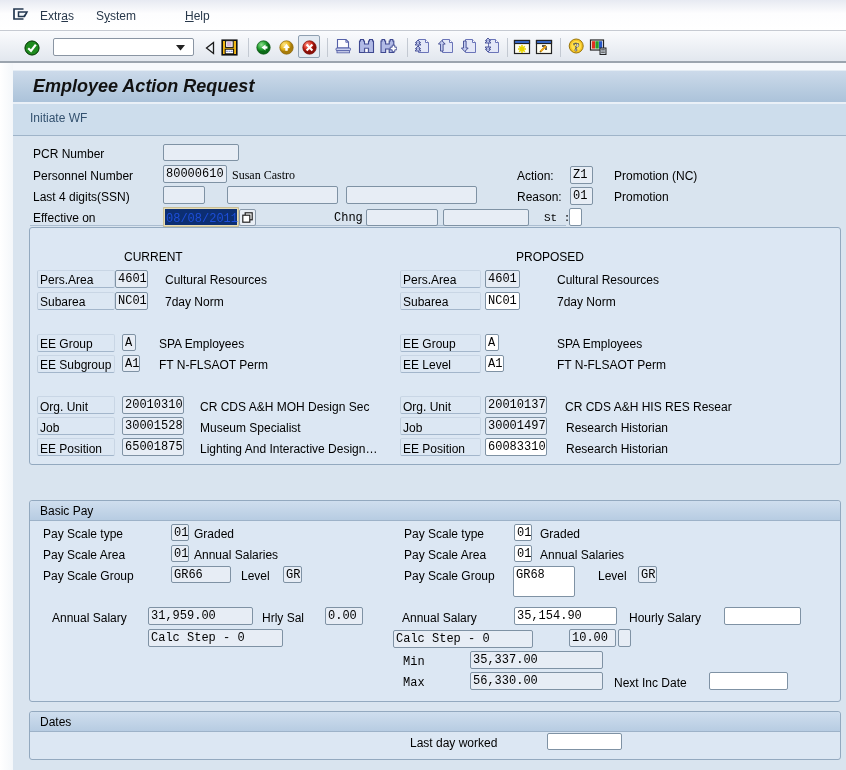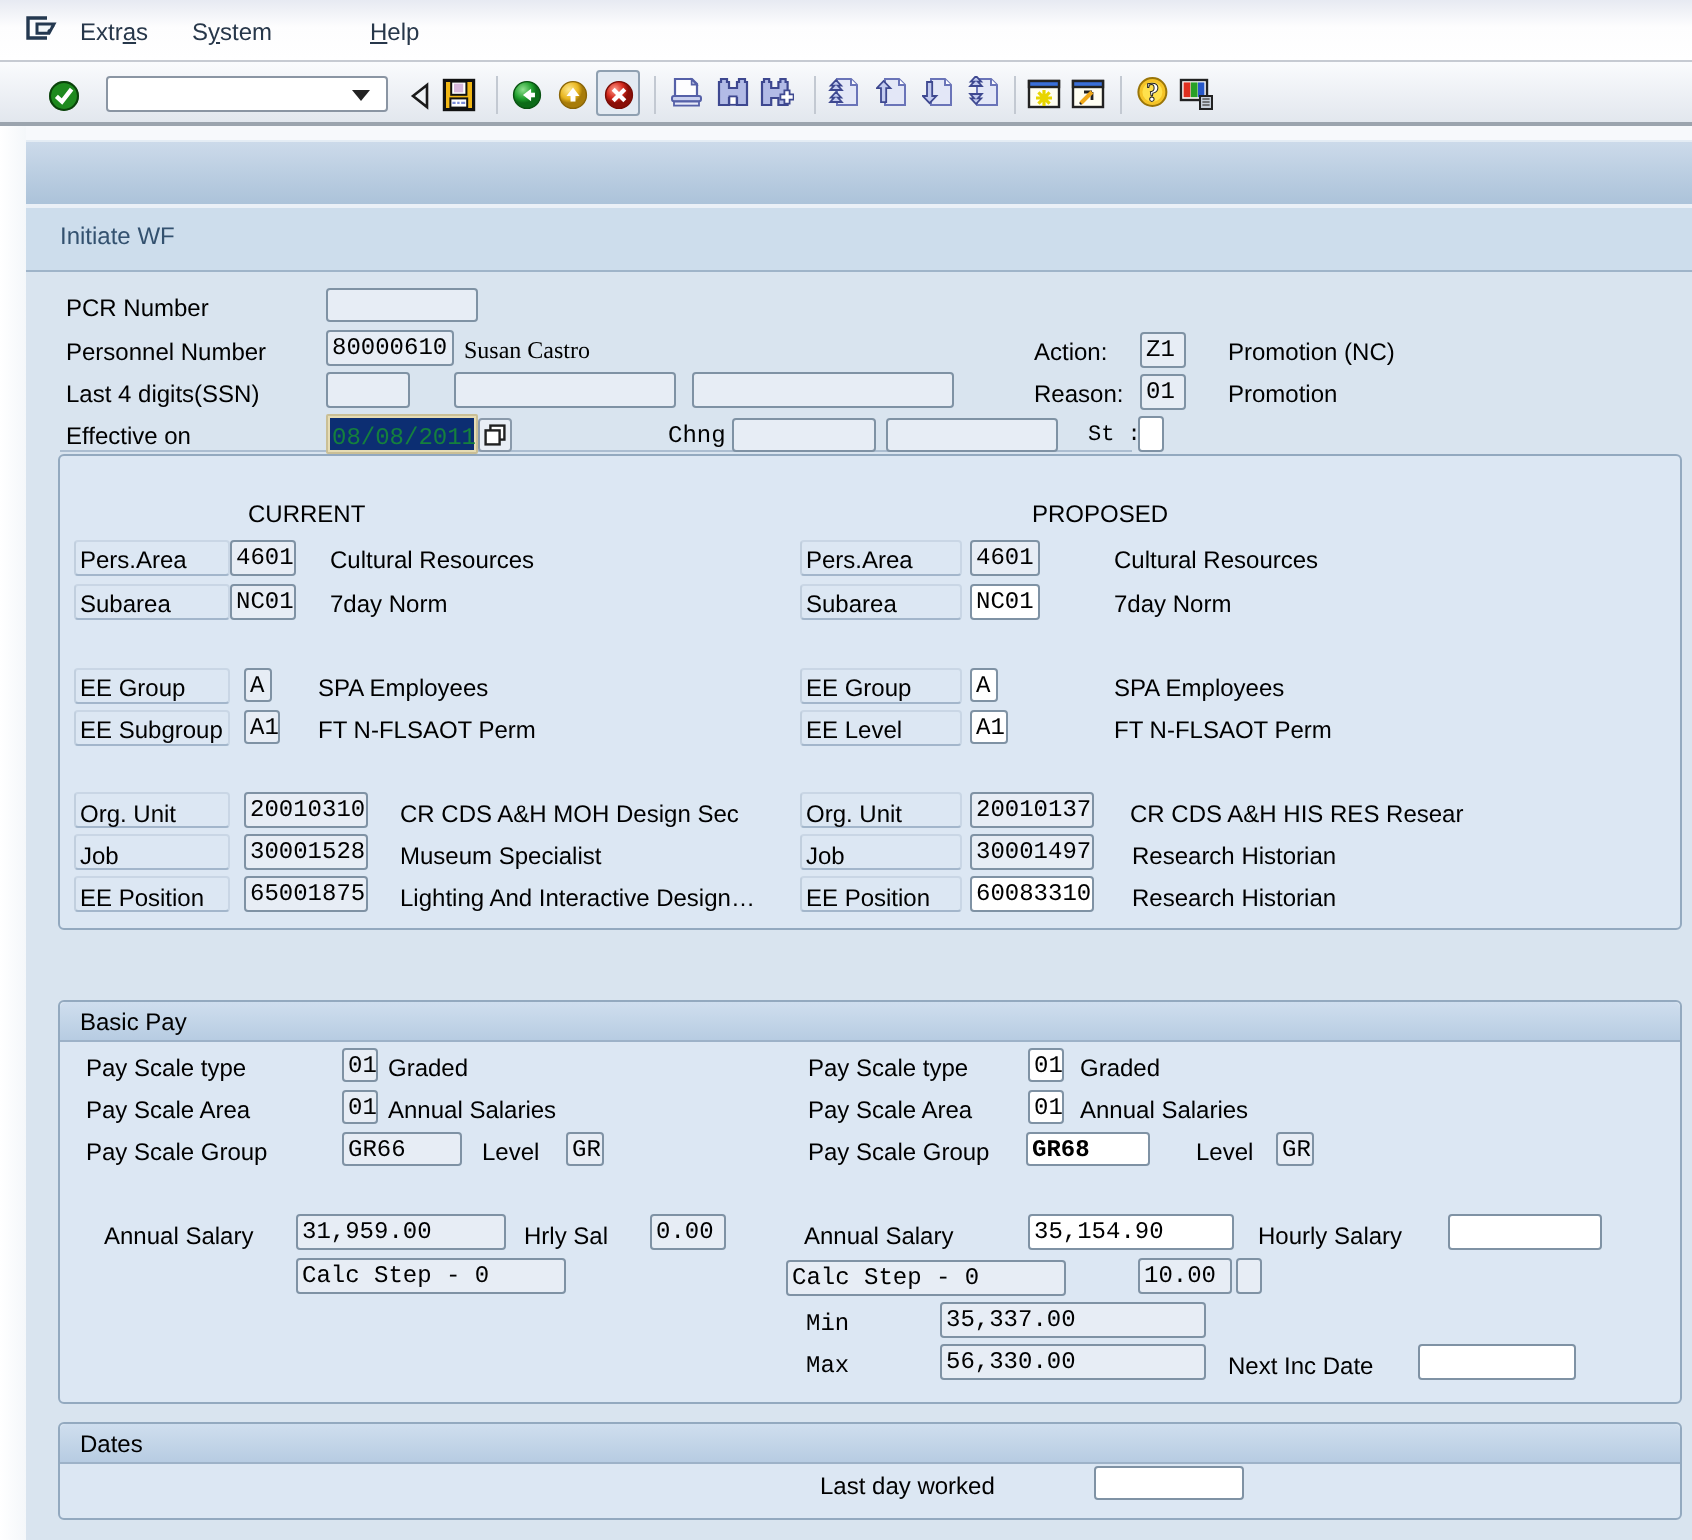--- a/index.html
+++ b/index.html
@@ -168,20 +168,21 @@
     <rect x="6.4" y="3.2" width="3.4" height="7.4" fill="#28a028"></rect>
     <rect x="10" y="3.2" width="3.2" height="7.4" fill="#2858c8"></rect>
     <rect x="11" y="10" width="6" height="6.5" fill="#c8d0da" stroke="#222" stroke-width="1"></rect>
     <path d="M12.2 11.5 h3.6 M12.2 13 h3.6 M12.2 14.5 h3.6" stroke="#555" stroke-width=".8"></path>
   </svg>
 
   <div class="abs" style="left:0;top:70px;width:846px;height:700px;background:#d9e4ef;"></div>
   <div class="abs" style="left:0;top:63px;width:13px;height:707px;background:linear-gradient(90deg,#ffffff,#f4f7fa);"></div>
 
   <div class="abs" style="left:13px;top:70px;width:833px;height:32px;background:linear-gradient(#ccdaea,#b4c9de 70%,#abc2d9);border-top:1px solid #e4ecf4;"></div>
+  <div class="abs" style="left:33px;top:76px;font:bold italic 18px 'Liberation Sans',sans-serif;color:#111;">Employee Action Request</div>
   <div class="abs" style="left:13px;top:102px;width:833px;height:2px;background:#eaf0f7;"></div>
 
   <div class="abs" style="left:13px;top:104px;width:833px;height:31px;background:#cdddec;border-bottom:1px solid #9fb4c9;"></div>
   <div class="lbl" style="left:30px;top:111px;color:#33516f;">Initiate WF</div>
 
   <div class="lbl" style="left:33px;top:147px;">PCR Number</div>
   <div class="fld" style="left:163px;top:144px;width:76px;height:17px;"></div>
 
   <div class="lbl" style="left:33px;top:169px;">Personnel Number</div>
   <div class="fld" style="left:163px;top:165px;width:64px;height:18px;">80000610</div>
@@ -194,21 +195,21 @@
   <div class="fld" style="left:163px;top:186px;width:42px;height:18px;"></div>
   <div class="fld" style="left:227px;top:186px;width:111px;height:18px;"></div>
   <div class="fld" style="left:346px;top:186px;width:131px;height:18px;"></div>
   <div class="lbl" style="left:517px;top:190px;">Reason:</div>
   <div class="fld" style="left:570px;top:187px;width:23px;height:18px;">01</div>
   <div class="lbl" style="left:614px;top:190px;">Promotion</div>
 
   <div class="lbl" style="left:33px;top:211px;">Effective on</div>
   <div class="abs" style="left:30px;top:225px;width:536px;height:1px;background:rgba(125,150,178,.5);"></div>
   <div class="abs" style="left:163px;top:207px;width:76px;height:20px;box-sizing:border-box;border:1px solid #cabf96;border-radius:1px;background:#0c2e72;box-shadow:inset 0 0 0 1px #e6dcb4;"></div>
-  <div class="abs" style="left:166px;top:212px;font:12px 'Liberation Mono',monospace;color:#15803d;">08/08/2011</div>
+  <div class="abs" style="left:166px;top:212px;font:12px 'Liberation Mono',monospace;color:#1d4ed8;">08/08/2011</div>
   <div class="abs" style="left:239px;top:209px;width:17px;height:17px;box-sizing:border-box;background:#e9eef5;border:1px solid #8a9aab;border-radius:2px;"></div>
   <svg style="left:242px;top:212px" width="11" height="11" viewBox="0 0 11 11">
     <rect x="3.2" y="0.8" width="7" height="7" fill="#fff" stroke="#222" stroke-width="1.2"></rect>
     <rect x="0.8" y="3.2" width="7" height="7" fill="#fff" stroke="#222" stroke-width="1.2"></rect>
   </svg>
   <div class="lbl mono" style="left:334px;top:211px;">Chng</div>
   <div class="fld" style="left:366px;top:209px;width:72px;height:17px;"></div>
   <div class="fld" style="left:443px;top:209px;width:86px;height:17px;"></div>
   <div class="lbl mono" style="left:544px;top:212px;font-size:11px;">St :</div>
   <div class="fldw" style="left:569px;top:208px;width:13px;height:18px;"></div>
@@ -304,21 +305,21 @@
   <div class="lbl" style="left:194px;top:548px;">Annual Salaries</div>
   <div class="lbl" style="left:404px;top:548px;">Pay Scale Area</div>
   <div class="fldw" style="left:514px;top:545px;width:18px;height:17px;">01</div>
   <div class="lbl" style="left:540px;top:548px;">Annual Salaries</div>
 
   <div class="lbl" style="left:43px;top:569px;">Pay Scale Group</div>
   <div class="fld" style="left:171px;top:566px;width:60px;height:17px;">GR66</div>
   <div class="lbl" style="left:241px;top:569px;">Level</div>
   <div class="fld" style="left:283px;top:566px;width:19px;height:17px;">GR</div>
   <div class="lbl" style="left:404px;top:569px;">Pay Scale Group</div>
-  <div class="fldw" style="left:513px;top:566px;width:62px;height:17px;font-weight:bold;">GR68</div>
+  <div class="fldw" style="left:513px;top:566px;width:62px;height:31px;">GR68</div>
   <div class="lbl" style="left:598px;top:569px;">Level</div>
   <div class="fld" style="left:638px;top:566px;width:19px;height:17px;">GR</div>
 
   <div class="lbl" style="left:52px;top:611px;">Annual Salary</div>
   <div class="fld" style="left:148px;top:607px;width:105px;height:18px;">31,959.00</div>
   <div class="lbl" style="left:262px;top:611px;">Hrly Sal</div>
   <div class="fld" style="left:325px;top:607px;width:38px;height:18px;">0.00</div>
   <div class="lbl" style="left:402px;top:611px;">Annual Salary</div>
   <div class="fldw" style="left:514px;top:607px;width:103px;height:18px;">35,154.90</div>
   <div class="lbl" style="left:629px;top:611px;">Hourly Salary</div>

